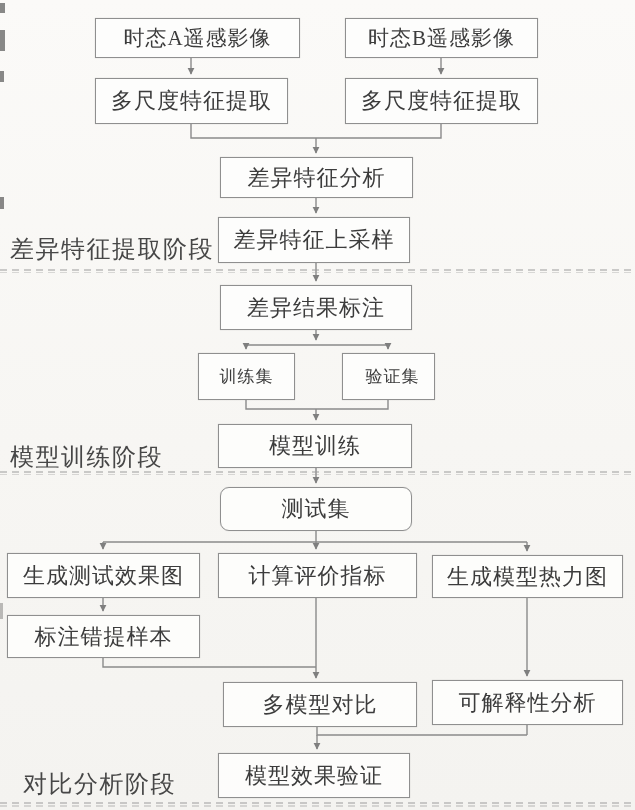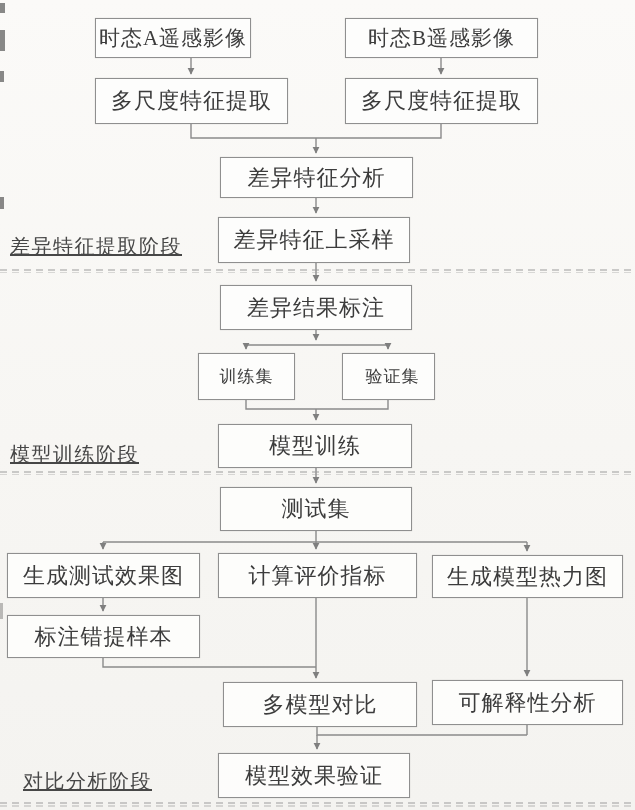--- a/index.html
+++ b/index.html
@@ -22,22 +22,22 @@
     background:rgba(253,253,252,.92);
     display:flex;align-items:center;justify-content:center;
     font-size:22px;color:#3c3c3c;
     letter-spacing:1px;white-space:nowrap;
     box-shadow:0 0 1px rgba(120,120,120,.35);
   }
   .node.small{font-size:17px;}
   .node.top{font-size:21px;}
   .stage-label{
     position:absolute;z-index:2;
-    font-size:20px;color:#474747;
-    letter-spacing:1.5px;white-space:nowrap;text-decoration:underline;
+    font-size:24px;color:#474747;
+    letter-spacing:1.5px;white-space:nowrap;
   }
   .artifact{
     position:absolute;left:0;z-index:3;
     background:#4c4c4c;opacity:.65;filter:blur(.6px);
   }
 </style>
 </head>
 <body>
 
 <div class="page">
@@ -96,31 +96,31 @@
       <path d="M0,474.5 H635" opacity="0.35"></path>
       <path d="M0,803 H635"></path>
       <path d="M0,806 H635" opacity="0.7"></path>
     </g>
   </svg>
 
   <div class="stage-label" style="left:10px;top:233px;">差异特征提取阶段</div>
   <div class="stage-label" style="left:10px;top:441px;">模型训练阶段</div>
   <div class="stage-label" style="left:23px;top:768px;">对比分析阶段</div>
 
-  <div class="node top" style="left:95px;top:18px;width:156px;height:40px;">时态A遥感影像</div>
+  <div class="node top" style="left:95px;top:18px;width:205px;height:40px;">时态A遥感影像</div>
   <div class="node top" style="left:345px;top:18px;width:193px;height:40px;">时态B遥感影像</div>
   <div class="node" style="left:95px;top:78px;width:193px;height:46px;">多尺度特征提取</div>
   <div class="node" style="left:345px;top:78px;width:193px;height:46px;">多尺度特征提取</div>
   <div class="node" style="left:220px;top:157px;width:193px;height:41px;">差异特征分析</div>
   <div class="node" style="left:218px;top:217px;width:192px;height:46px;">差异特征上采样</div>
   <div class="node" style="left:220px;top:285px;width:192px;height:45px;">差异结果标注</div>
   <div class="node small" style="left:198px;top:353px;width:97px;height:47px;">训练集</div>
   <div class="node small" style="left:342px;top:353px;width:93px;height:47px;padding-left:8px;">验证集</div>
   <div class="node" style="left:218px;top:424px;width:194px;height:44px;">模型训练</div>
-  <div class="node" style="left:220px;top:487px;width:192px;height:44px;">测试集</div>
+  <div class="node" style="left:220px;top:487px;width:192px;height:44px;border-radius:9px;">测试集</div>
   <div class="node" style="left:7px;top:553px;width:193px;height:45px;">生成测试效果图</div>
   <div class="node" style="left:218px;top:553px;width:199px;height:45px;">计算评价指标</div>
   <div class="node" style="left:432px;top:555px;width:191px;height:43px;">生成模型热力图</div>
   <div class="node" style="left:7px;top:615px;width:193px;height:43px;">标注错提样本</div>
   <div class="node" style="left:223px;top:682px;width:194px;height:45px;">多模型对比</div>
   <div class="node" style="left:432px;top:680px;width:191px;height:45px;">可解释性分析</div>
   <div class="node" style="left:218px;top:753px;width:192px;height:45px;">模型效果验证</div>
 
   <div class="artifact" style="top:3px;width:5px;height:10px;"></div>
   <div class="artifact" style="top:30px;width:5px;height:21px;"></div>

